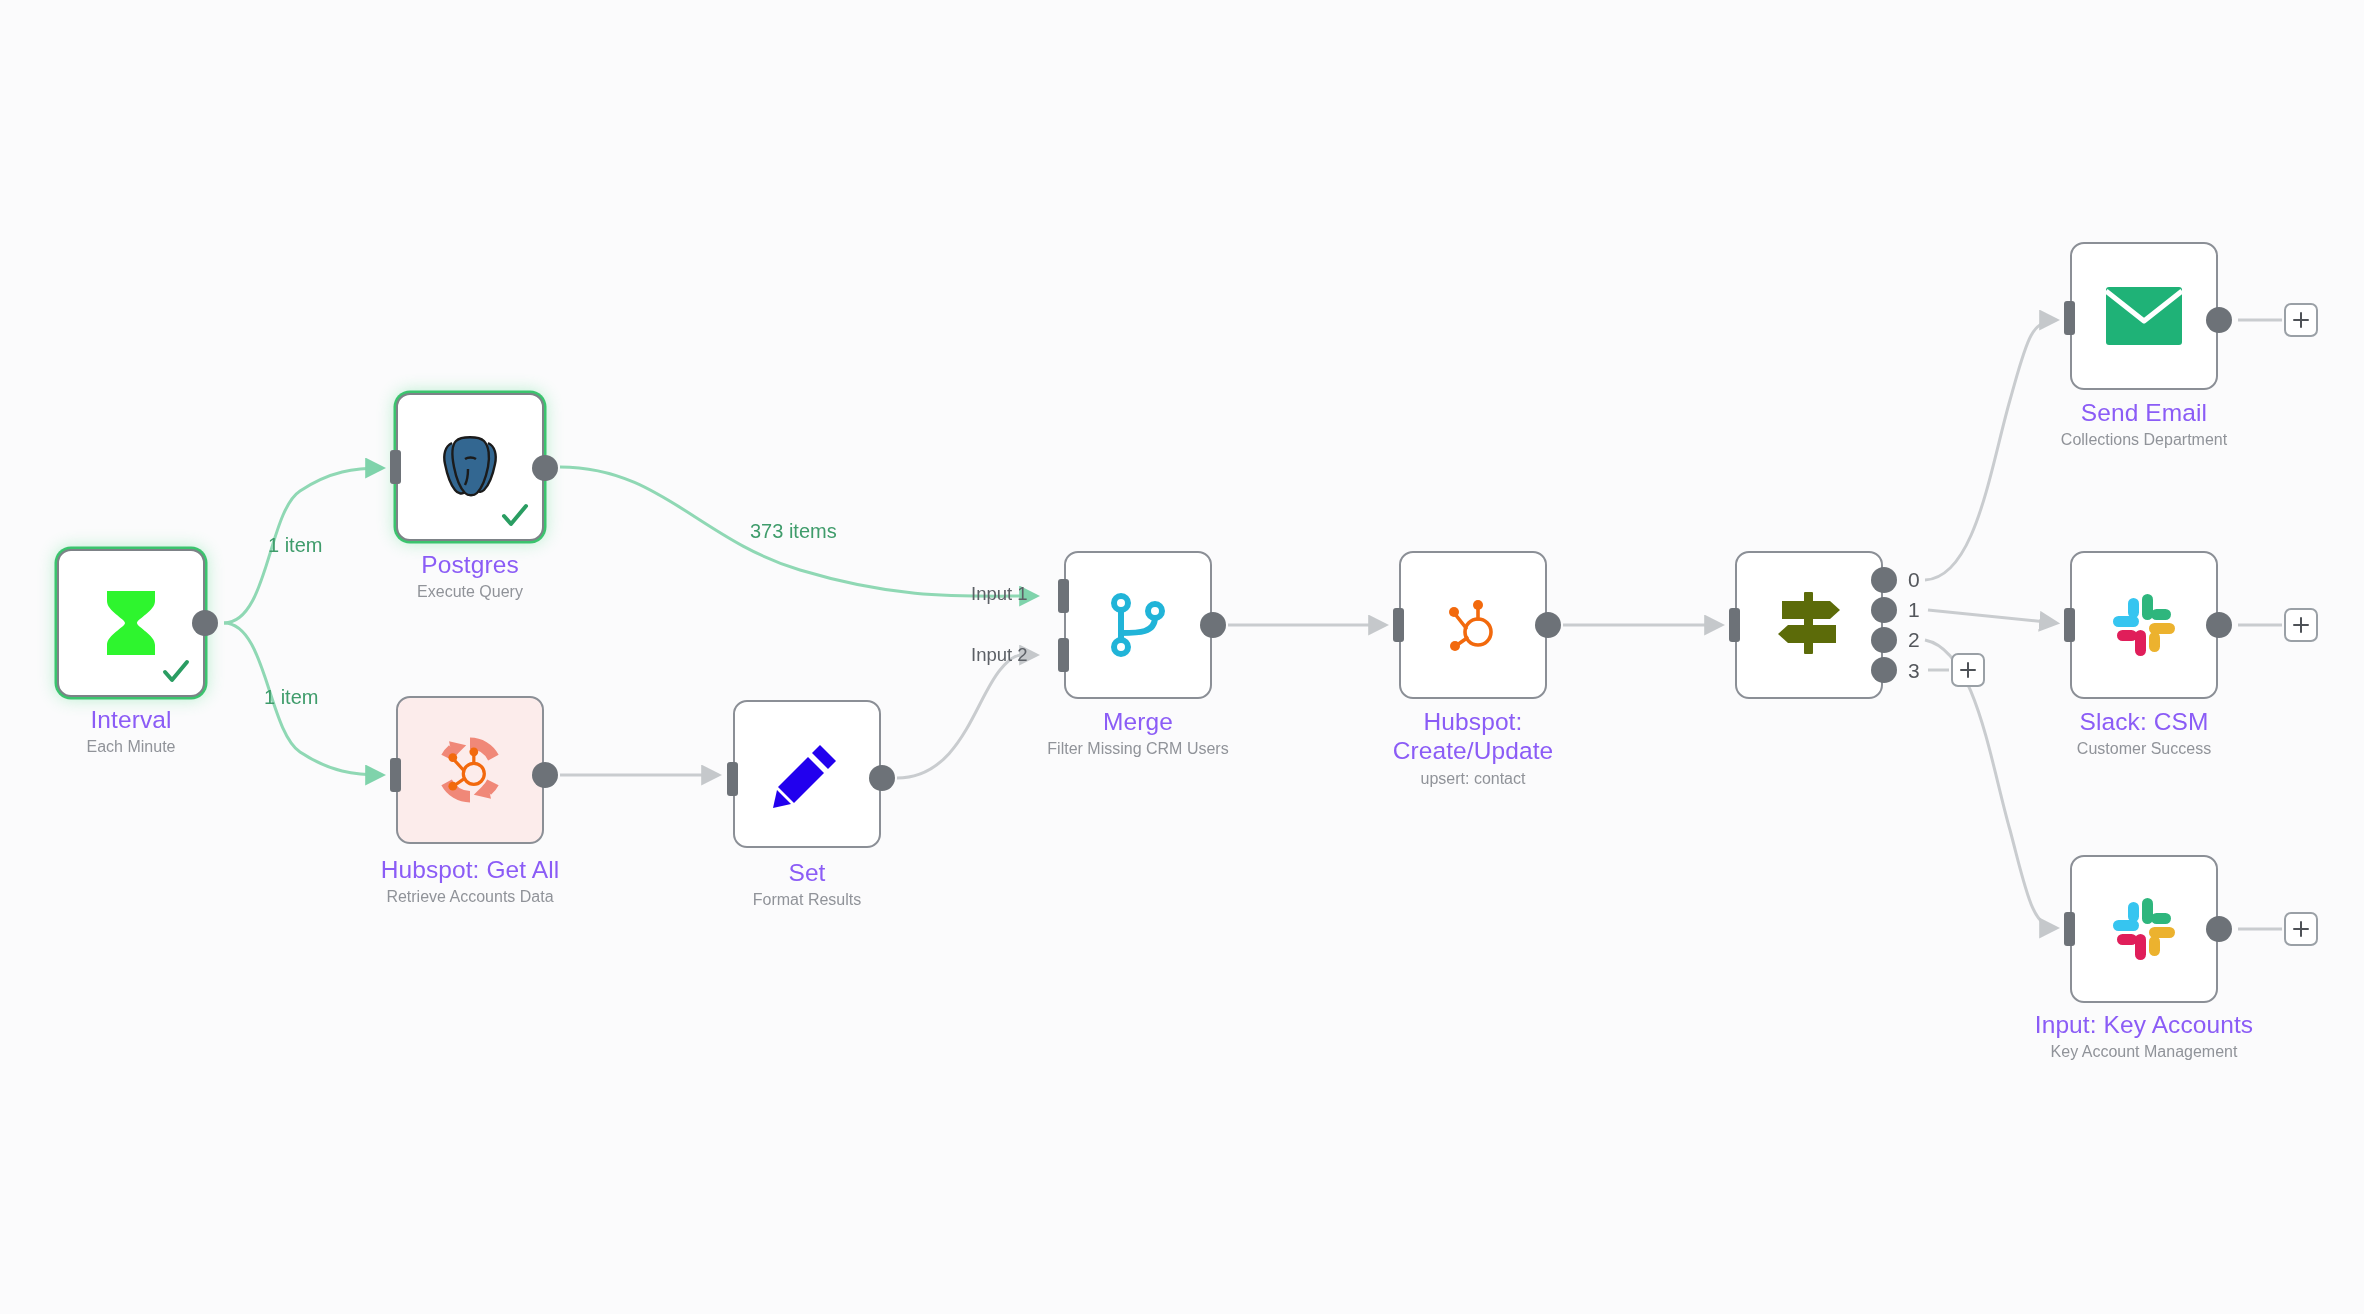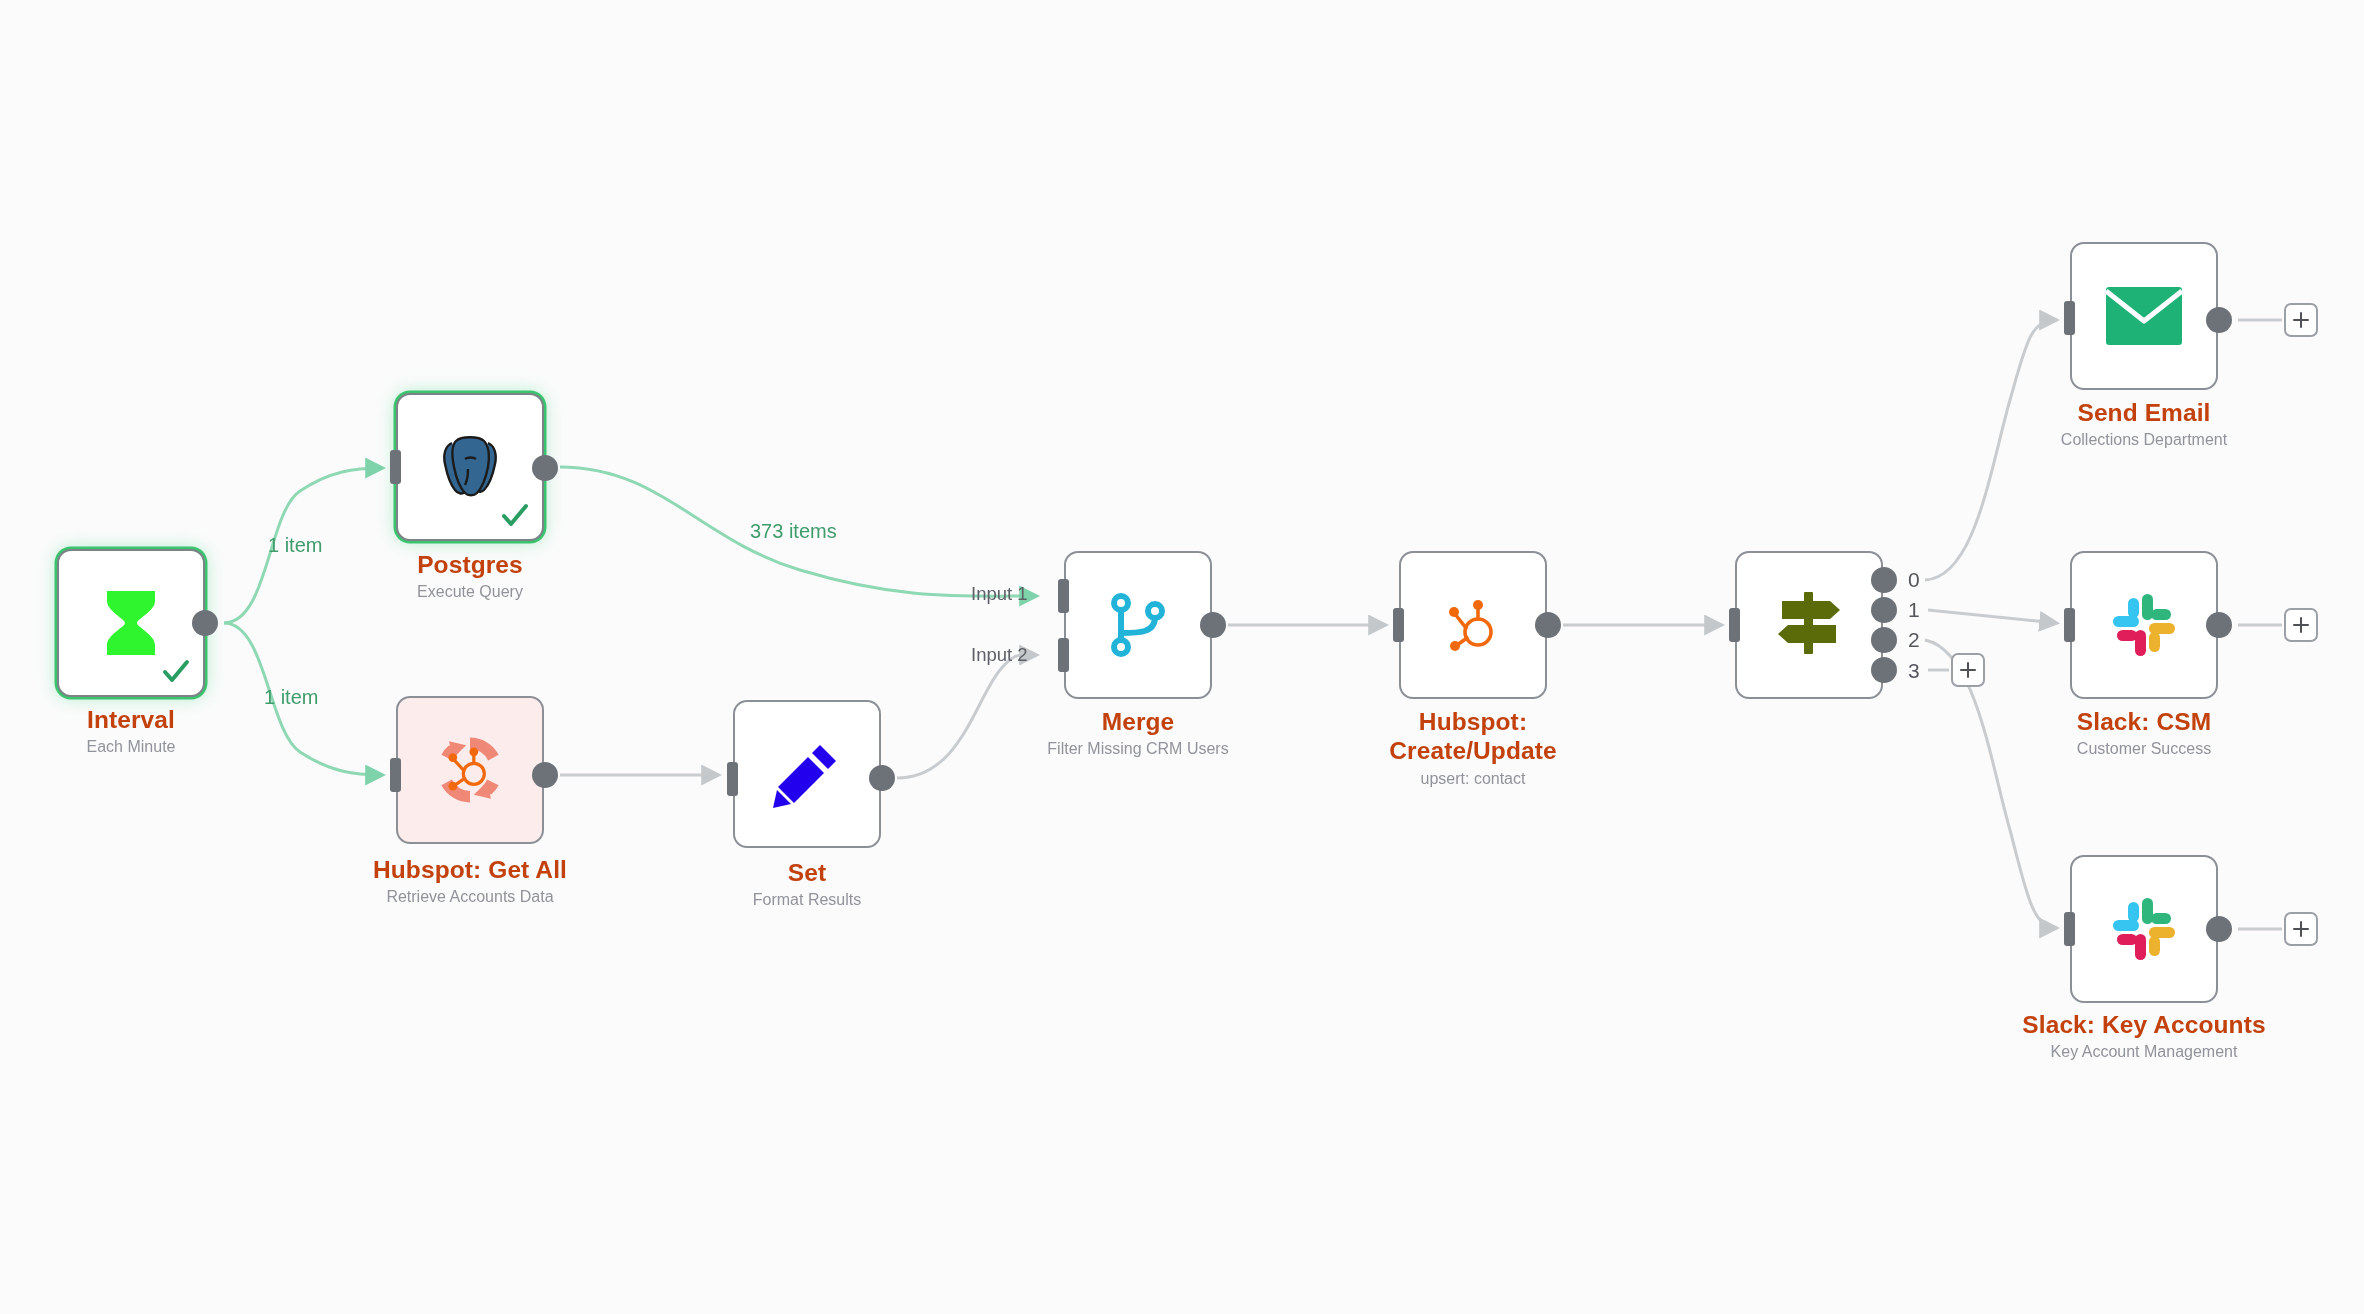--- a/index.html
+++ b/index.html
@@ -76,22 +76,22 @@
   
   .node-label {
     position: absolute;
     text-align: center;
     z-index: 6;
     pointer-events: none;
     width: 340px;
   }
   .node-title {
     font-size: 24.5px;
-    font-weight: bold;
-    color: #c2410c;
+    font-weight: normal;
+    color: #8b5cf6;
     line-height: 1.2;
     letter-spacing: .1px;
     white-space: pre-line;
   }
   .node-sub {
     font-size: 16px;
     color: #909399;
     line-height: 1.35;
     margin-top: 2px;
   }
@@ -397,21 +397,21 @@
           <rect x="42" y="44" width="11" height="20" rx="5.5" fill="#ecb22e"></rect>
           <rect x="28" y="42" width="11" height="26" rx="5.5" fill="#e01e5a"></rect>
           <rect x="10" y="42" width="20" height="11" rx="5.5" fill="#e01e5a"></rect>
         </g>
       </svg>
     </div>
   </div>
   <div class="ep-in" style="left:2064px; top:912px;"></div>
   <div class="ep-out" style="left:2206px; top:916px;"></div>
   <div class="node-label" style="left:1974px; top:1010px;">
-    <div class="node-title">Slack: Key Accounts</div>
+    <div class="node-title">Input: Key Accounts</div>
     <div class="node-sub">Key Account Management</div>
   </div>
 
   <div class="edge-label" style="left:268px; top:534px;">1 item</div>
   <div class="edge-label" style="left:264px; top:686px;">1 item</div>
   <div class="edge-label" style="left:750px; top:520px;">373 items</div>
 
   <div class="plus-btn" style="left:1951px; top:653px;">
     <span class="bar-h"></span>
     <span class="bar-v"></span>

